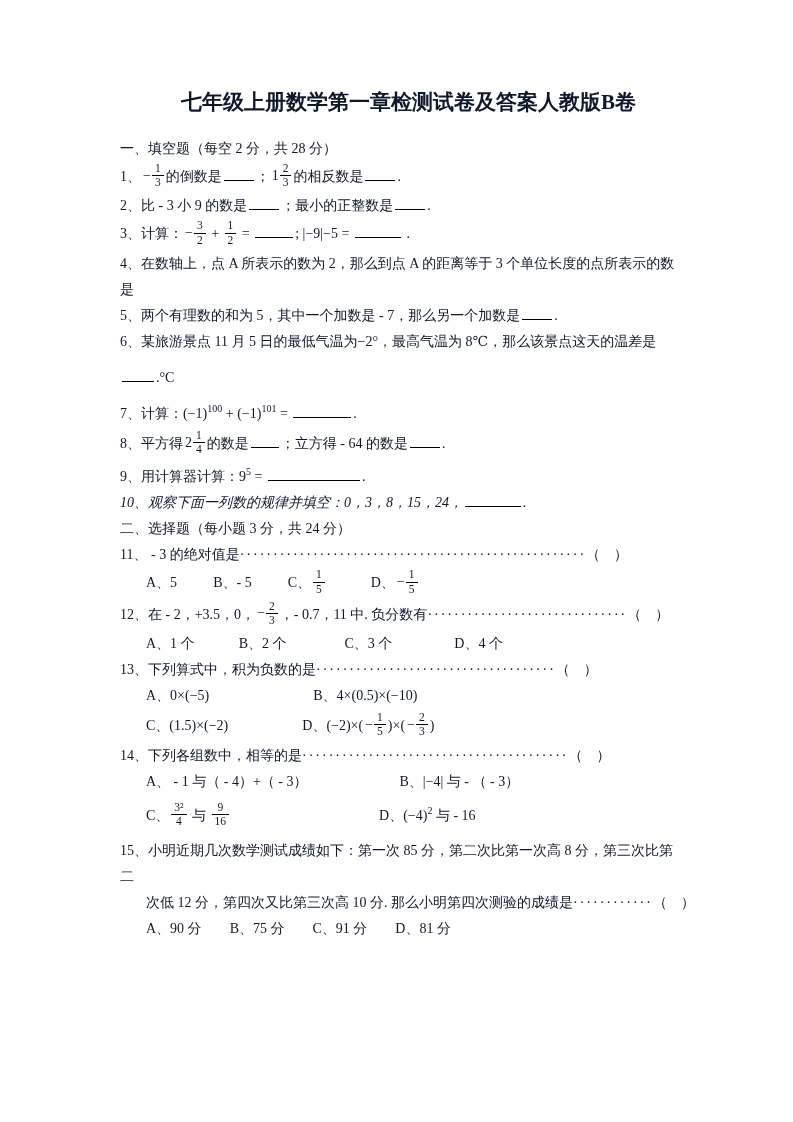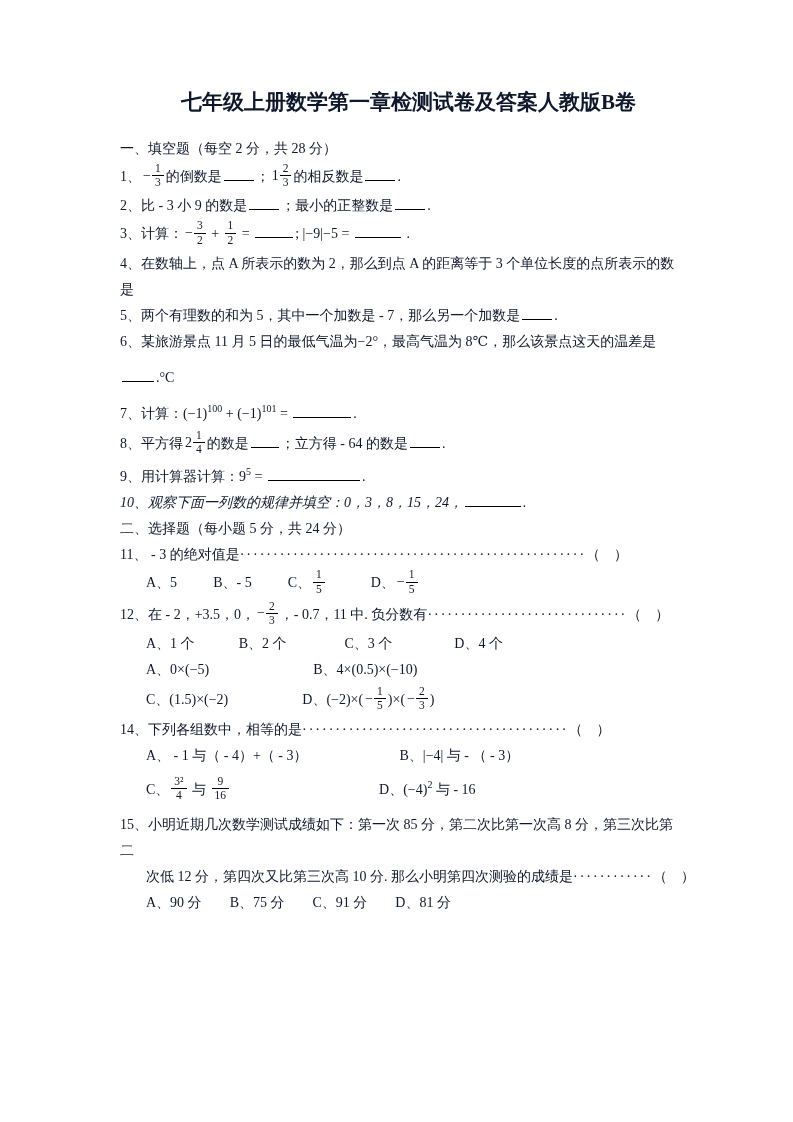--- a/index.html
+++ b/index.html
@@ -68,25 +68,26 @@
       <div class="line"><span class="txt">3、计算：</span><span class="fracwrap"><span class="frac-sign">−</span><span class="frac"><span class="num">3</span><span class="den">2</span></span></span><span class="txt"> + </span><span class="fracwrap"><span class="frac"><span class="num">1</span><span class="den">2</span></span></span><span class="txt"> = </span><span class="blank" style="width: 38px;"></span><span class="txt">; |−9|−5 = </span><span class="blank" style="width: 46px;"></span><span class="txt"> .</span></div>
       <div class="line"><span class="txt">4、在数轴上，点 A 所表示的数为 2，那么到点 A 的距离等于 3 个单位长度的点所表示的数</span></div>
       <div class="line"><span class="txt">是</span></div>
       <div class="line"><span class="txt">5、两个有理数的和为 5，其中一个加数是 - 7，那么另一个加数是</span><span class="blank" style="width: 30px;"></span><span class="txt">.</span></div>
       <div class="line"><span class="txt">6、某旅游景点 11 月 5 日的最低气温为−2°，最高气温为 8℃，那么该景点这天的温差是</span></div>
       <div class="line" style="margin-top: 14px;"><span class="blank" style="width: 32px;"></span><span class="txt">.°C</span></div>
       <div class="line" style="margin-top: 14px;"><span class="txt">7、计算：</span><span class="pow"><span class="pow-base">(−1)</span><sup class="pow-exp">100</sup></span><span class="txt"> + </span><span class="pow"><span class="pow-base">(−1)</span><sup class="pow-exp">101</sup></span><span class="txt"> = </span><span class="blank" style="width: 58px;"></span><span class="txt">.</span></div>
       <div class="line" style="margin-top: 6px;"><span class="txt">8、平方得</span><span class="fracwrap"><span class="mixed-whole">2</span><span class="frac"><span class="num">1</span><span class="den">4</span></span></span><span class="txt">的数是</span><span class="blank" style="width: 28px;"></span><span class="txt">；立方得 - 64 的数是</span><span class="blank" style="width: 30px;"></span><span class="txt">.</span></div>
       <div class="line" style="margin-top: 8px;"><span class="txt">9、用计算器计算：</span><span class="pow"><span class="pow-base">9</span><sup class="pow-exp">5</sup></span><span class="txt"> = </span><span class="blank" style="width: 92px;"></span><span class="txt">.</span></div>
       <div class="line" style="margin-top: 4px; font-style: italic;"><span class="txt">10、观察下面一列数的规律并填空：0，3，8，15，24，</span><span class="blank" style="width: 56px;"></span><span class="txt">.</span></div>
-      <div class="line heading"><span class="txt">二、选择题（每小题 5 分，共 24 分）</span></div>
+      <div class="line heading"><span class="txt">二、选择题（每小题 3 分，共 24 分）</span></div>
       <div class="line"><span class="txt">11、 - 3 的绝对值是</span><span class="dots">····················································</span><span class="txt">（　）</span></div>
       <div class="line indent"><span class="txt">A、5</span><span class="gap" style="width: 36px;"></span><span class="txt">B、- 5</span><span class="gap" style="width: 36px;"></span><span class="txt">C、</span><span class="fracwrap"><span class="frac"><span class="num">1</span><span class="den">5</span></span></span><span class="gap" style="width: 44px;"></span><span class="txt">D、</span><span class="fracwrap"><span class="frac-sign">−</span><span class="frac"><span class="num">1</span><span class="den">5</span></span></span></div>
       <div class="line"><span class="txt">12、在 - 2，+3.5，0，</span><span class="fracwrap"><span class="frac-sign">−</span><span class="frac"><span class="num">2</span><span class="den">3</span></span></span><span class="txt">，- 0.7，11 中. 负分数有</span><span class="dots">······························</span><span class="txt">（　）</span></div>
       <div class="line indent"><span class="txt">A、1 个</span><span class="gap" style="width: 44px;"></span><span class="txt">B、2 个</span><span class="gap" style="width: 58px;"></span><span class="txt">C、3 个</span><span class="gap" style="width: 62px;"></span><span class="txt">D、4 个</span></div>
+      <div class="line"><span class="txt">13、下列算式中，积为负数的是</span><span class="dots">····································</span><span class="txt">（　）</span></div>
       <div class="line indent"><span class="txt">A、0×(−5)</span><span class="gap" style="width: 104px;"></span><span class="txt">B、4×(0.5)×(−10)</span></div>
       <div class="line indent" style="margin-top: 6px;"><span class="txt">C、(1.5)×(−2)</span><span class="gap" style="width: 74px;"></span><span class="txt">D、(−2)×(</span><span class="fracwrap"><span class="frac-sign">−</span><span class="frac"><span class="num">1</span><span class="den">5</span></span></span><span class="txt">)×(</span><span class="fracwrap"><span class="frac-sign">−</span><span class="frac"><span class="num">2</span><span class="den">3</span></span></span><span class="txt">)</span></div>
       <div class="line"><span class="txt">14、下列各组数中，相等的是</span><span class="dots">········································</span><span class="txt">（　）</span></div>
       <div class="line indent"><span class="txt">A、 - 1 与（ - 4）+（ - 3）</span><span class="gap" style="width: 92px;"></span><span class="txt">B、|−4| 与 - （ - 3）</span></div>
       <div class="line indent" style="margin-top: 10px;"><span class="txt">C、</span><span class="fracwrap"><span class="frac"><span class="num">3²</span><span class="den">4</span></span></span><span class="txt"> 与 </span><span class="fracwrap"><span class="frac"><span class="num">9</span><span class="den">16</span></span></span><span class="gap" style="width: 148px;"></span><span class="txt">D、</span><span class="pow"><span class="pow-base">(−4)</span><sup class="pow-exp">2</sup></span><span class="txt"> 与 - 16</span></div>
       <div class="line" style="margin-top: 10px;"><span class="txt">15、小明近期几次数学测试成绩如下：第一次 85 分，第二次比第一次高 8 分，第三次比第</span></div>
       <div class="line"><span class="txt">二</span></div>
       <div class="line indent"><span class="txt">次低 12 分，第四次又比第三次高 10 分. 那么小明第四次测验的成绩是</span><span class="dots">············</span><span class="txt">（　）</span></div>
       <div class="line indent"><span class="txt">A、90 分</span><span class="gap" style="width: 28px;"></span><span class="txt">B、75 分</span><span class="gap" style="width: 28px;"></span><span class="txt">C、91 分</span><span class="gap" style="width: 28px;"></span><span class="txt">D、81 分</span></div>
     </div>

